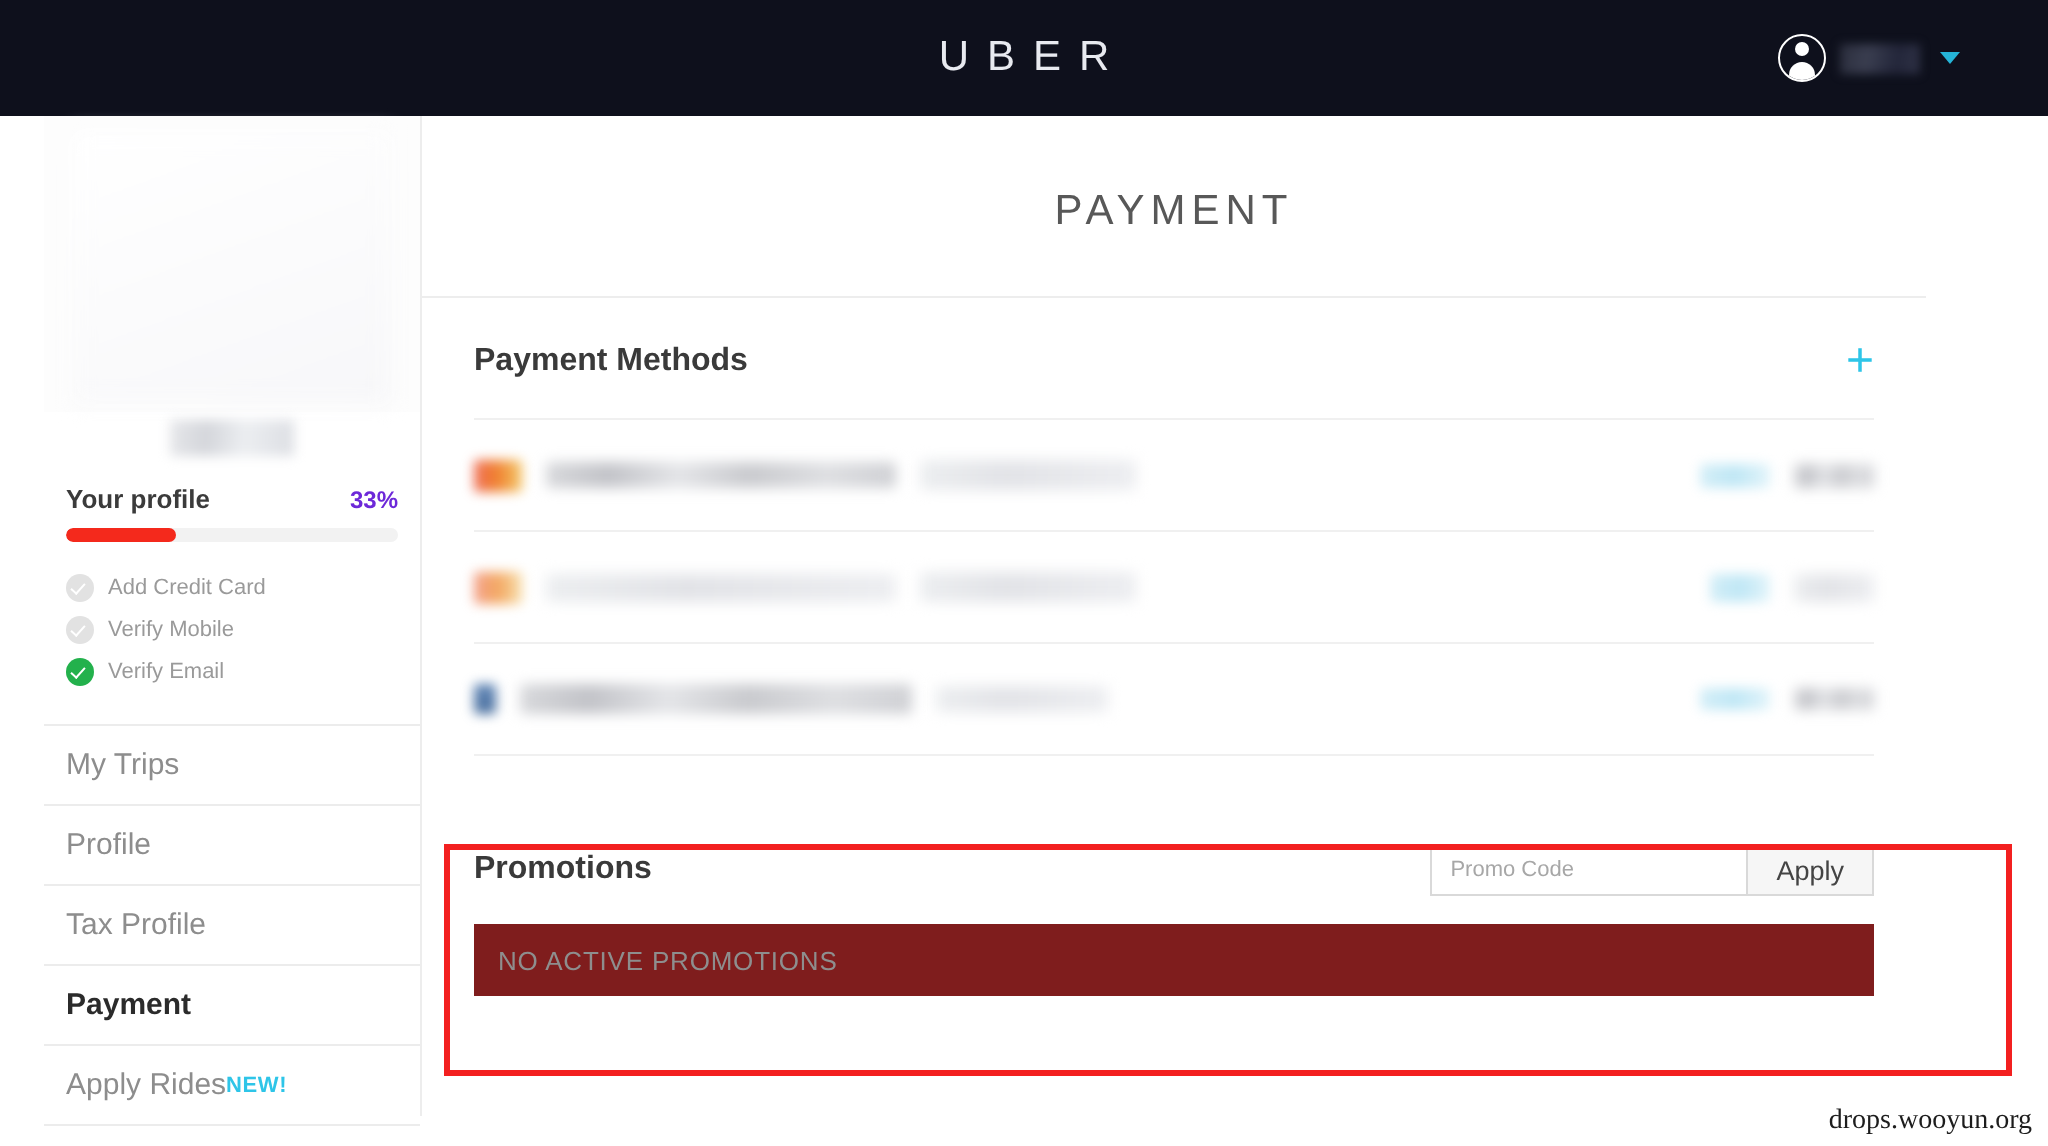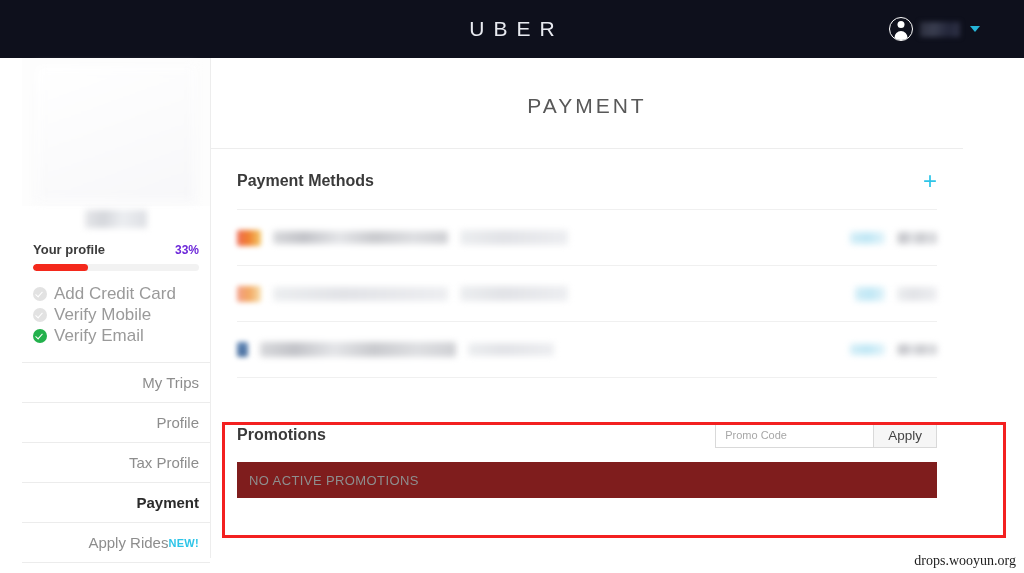--- a/index.html
+++ b/index.html
@@ -177,32 +177,32 @@
     position: absolute;
     left: 4px;
     top: 3px;
     width: 3px;
     height: 6px;
     border: solid #ffffff;
     border-width: 0 1.6px 1.6px 0;
     transform: rotate(42deg);
   }
   .check-label {
-    font-size: 17px;
+    font-size: 11px;
     color: #9a9a9a;
   }
   .nav {
     margin-top: 16px;
     border-top: 1px solid #ececec;
   }
   .nav-item {
     height: 39px;
     display: flex;
     align-items: center;
-    justify-content: flex-end;
+    justify-content: flex-start;
     padding: 0 11px 0 11px;
     border-bottom: 1px solid #ececec;
     font-size: 15px;
     color: #8d8d8d;
     font-weight: 400;
   }
   .nav-item.active {
     color: #2b2b2b;
     font-weight: bold;
   }

